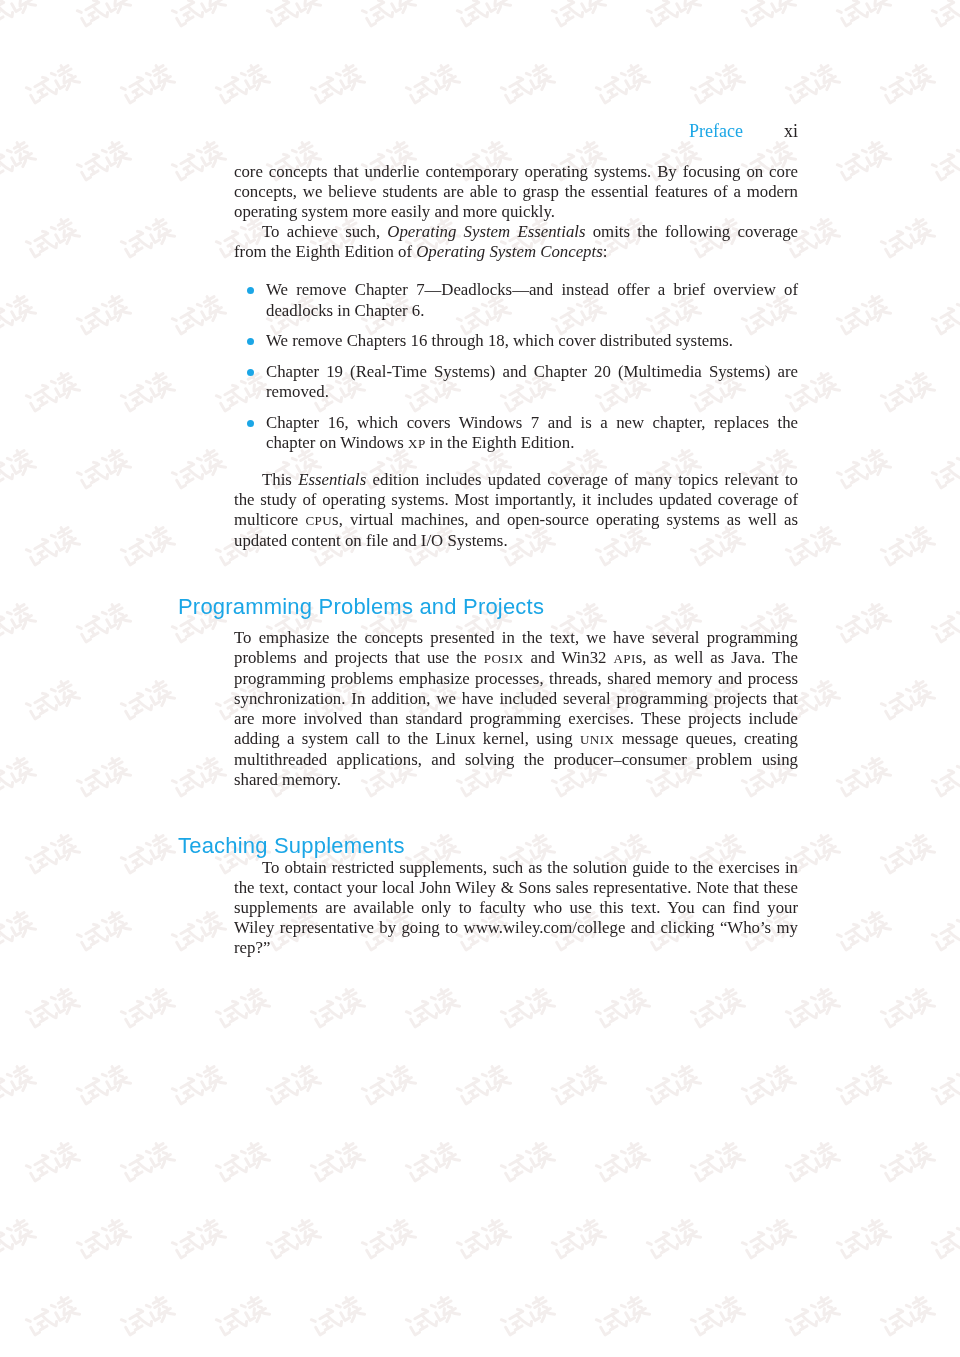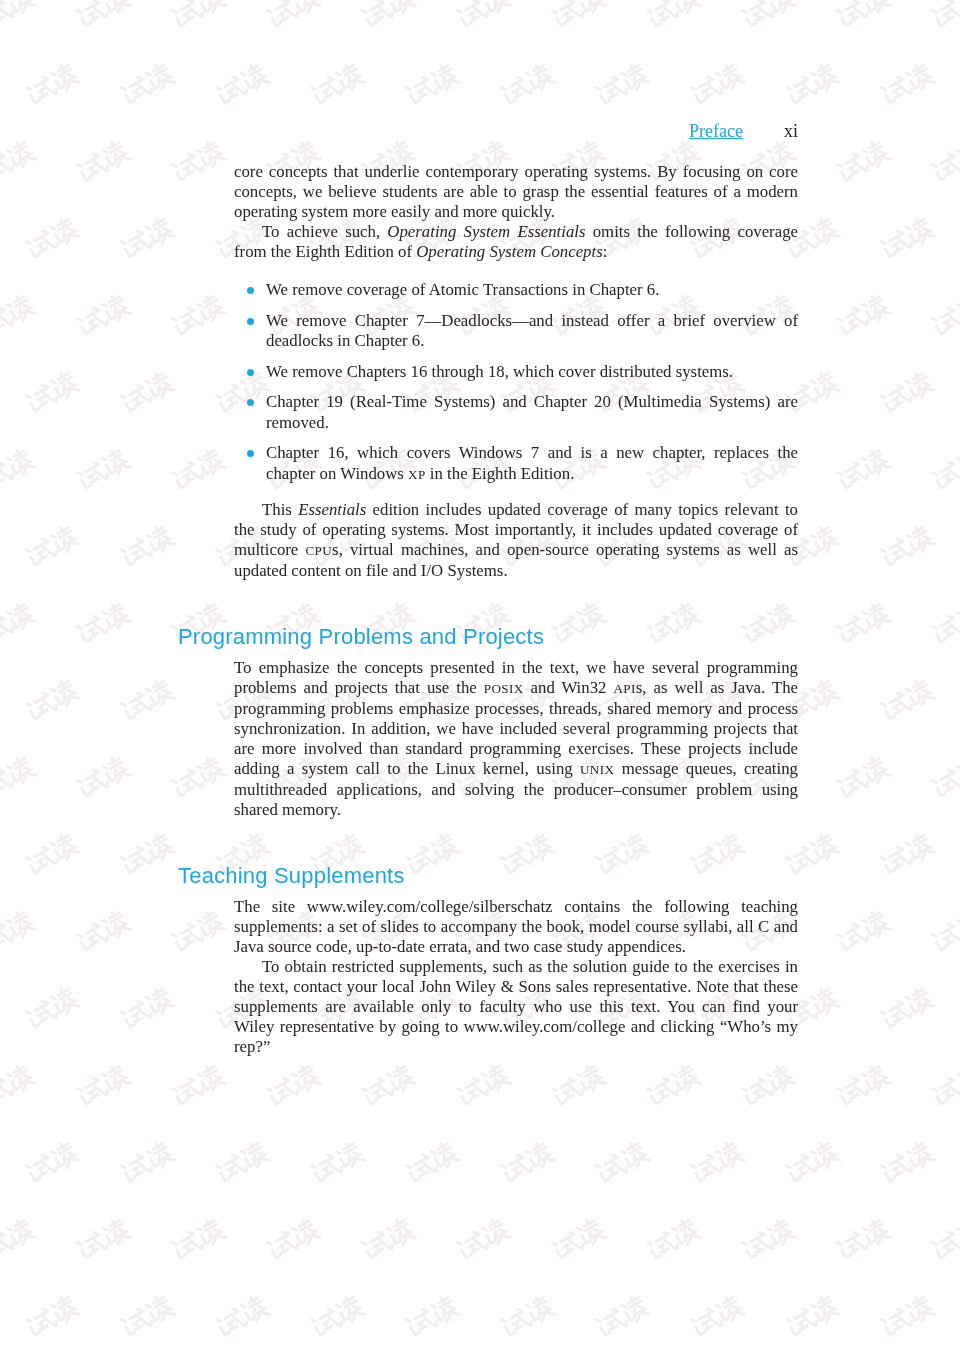--- a/index.html
+++ b/index.html
@@ -12,21 +12,21 @@
   
   .wm-layer { position:absolute; inset:0; z-index:0; pointer-events:none; color:var(--wm); }
   .wm { position:absolute; width:56px; height:28px;
         transform:translate(-50%,-50%) rotate(-30deg); overflow:visible; }
   
   .running-header {
     position:absolute; top:121px; right:162px; z-index:1;
     display:flex; align-items:baseline; gap:41px;
     font-size:18px; line-height:20px;
   }
-  .rh-title { color:var(--accent);text-decoration:underline; }
+  .rh-title { color:var(--accent); }
   .rh-page  { color:var(--text); }
   
   .content { position:absolute; left:234px; top:162px; width:564px; z-index:1; }
   p.body {
     margin:0; font-size:16.8px; line-height:20px; text-align:justify;
   }
   p.indent { text-indent:28px; }
   ul.removals { list-style:none; margin:18px 0 0 0; padding:0 0 0 32px; }
   ul.removals li { position:relative; margin-top:10px; font-size:16.8px; line-height:20.5px; text-align:justify; }
   ul.removals li:first-child { margin-top:0; }
@@ -461,24 +461,20 @@
   </header>
 
   <main class="content">
 
     <p class="body"><span>core concepts that underlie contemporary operating systems. By focusing on core concepts, we believe students are able to grasp the essential features of a modern operating system more easily and more quickly.</span></p>
     <p class="body indent"><span>To achieve such, </span><span class="i">Operating System Essentials</span><span> omits the following coverage from the Eighth Edition of </span><span class="i">Operating System Concepts</span><span>:</span></p>
 
     <ul class="removals">
       <li>
         <span class="bullet"></span>
-        <span><span>We remove coverage of Atomic Transactions in Chapter 6.</span></span>
-      </li>
-      <li>
-        <span class="bullet"></span>
         <span><span>We remove Chapter 7—Deadlocks—and instead offer a brief overview of deadlocks in Chapter 6.</span></span>
       </li>
       <li>
         <span class="bullet"></span>
         <span><span>We remove Chapters 16 through 18, which cover distributed systems.</span></span>
       </li>
       <li>
         <span class="bullet"></span>
         <span><span>Chapter 19 (Real-Time Systems) and Chapter 20 (Multimedia Systems) are removed.</span></span>
       </li>
@@ -487,17 +483,16 @@
         <span><span>Chapter 16, which covers Windows 7 and is a new chapter, replaces the chapter on Windows </span><span class="sc">XP</span><span> in the Eighth Edition.</span></span>
       </li>
     </ul>
 
     <p class="body indent after-list"><span>This </span><span class="i">Essentials</span><span> edition includes updated coverage of many topics relevant to the study of operating systems. Most importantly, it includes updated coverage of multicore </span><span class="sc">CPU</span><span>s, virtual machines, and open-source operating systems as well as updated content on file and I/O Systems.</span></p>
 
     <h2 class="section-heading">Programming Problems and Projects</h2>
     <p class="body sect"><span>To emphasize the concepts presented in the text, we have several programming problems and projects that use the </span><span class="sc">POSIX</span><span> and Win32 </span><span class="sc">API</span><span>s, as well as Java. The programming problems emphasize processes, threads, shared memory and process synchronization. In addition, we have included several programming projects that are more involved than standard programming exercises. These projects include adding a system call to the Linux kernel, using </span><span class="sc">UNIX</span><span> message queues, creating multithreaded applications, and solving the producer–consumer problem using shared memory.</span></p>
 
     <h2 class="section-heading">Teaching Supplements</h2>
-    <p class="body sect"><span>The site www.wiley.com/college/silberschatz contains the following teaching supplements: a set of slides to accompany the book, model course syllabi, all C and Java source code, up-to-date errata, and two case study appendices.</span></p>
     <p class="body indent"><span>To obtain restricted supplements, such as the solution guide to the exercises in the text, contact your local John Wiley &amp; Sons sales representative. Note that these supplements are available only to faculty who use this text. You can find your Wiley representative by going to www.wiley.com/college and clicking “Who’s my rep?”</span></p>
 
   </main>
 </div>
 
 </body></html>

